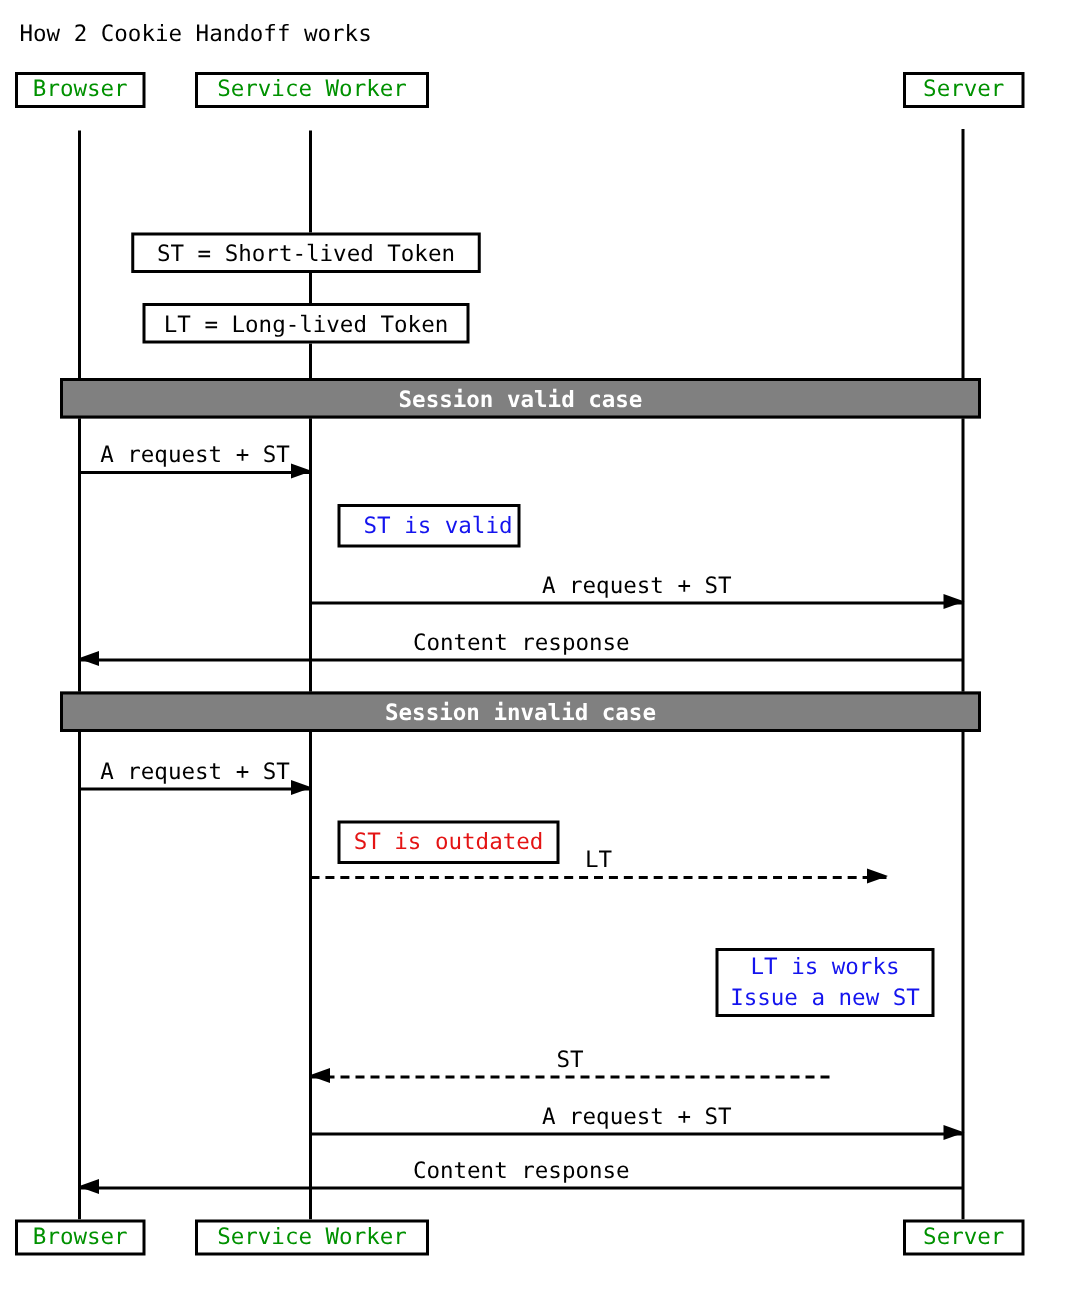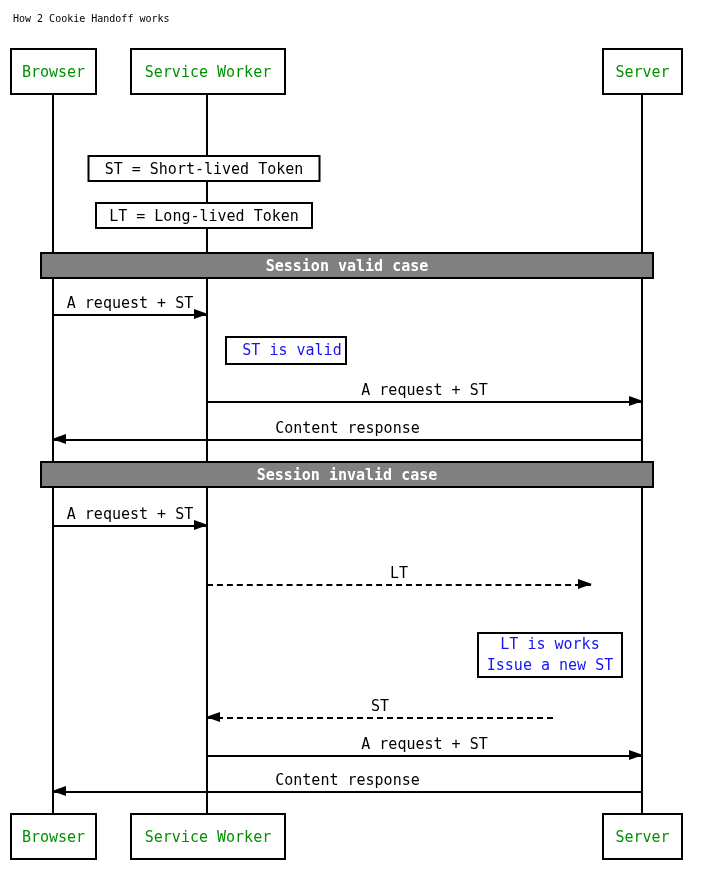--- a/index.html
+++ b/index.html
@@ -20,35 +20,34 @@
   .canvas{
     position:relative;
     width:710px;
     height:872px;
     background:#fff;
     overflow:hidden;
   }
   .title{
     position:absolute;
     left:13px;top:13px;
-    font-size:10px;
+    font-size:15px;
     white-space:nowrap;
   }
   .lifeline{
     position:absolute;
     width:2px;
     background:var(--line);
   }
   .actor-box{
     position:absolute;
-    height:47px;
-    border:2px solid var(--line);
-    background:#fff;
-    display:flex;
-    align-items:center;
+    height:24px;
+    border:2px solid var(--line);
+    background:#fff;
+    display:flex;
     justify-content:center;
     color:var(--actor-text);
     white-space:nowrap;
   }
   .def-note{
     position:absolute;
     height:27px;
     border:2px solid var(--line);
     background:#fff;
     display:flex;
@@ -177,20 +176,23 @@
 
   <div class="divider" style="top:461px;">
     <span>Session invalid case</span>
   </div>
 
   <div class="msg solid right" style="left:53px;top:505px;width:154px;">
     <span class="msg-label">A request + ST</span>
     <div class="msg-line"></div>
   </div>
 
+  <div class="status-note red" style="left:225px;top:547px;width:148px;height:29px;">
+    <span class="ln">ST is outdated</span>
+  </div>
 
   <div class="msg dashed right" style="left:207px;top:564px;width:384px;">
     <span class="msg-label">LT</span>
     <div class="msg-line"></div>
   </div>
 
   <div class="status-note blue" style="left:477px;top:632px;width:146px;height:46px;">
     <span class="ln">LT is works</span>
     <span class="ln">Issue a new ST</span>
   </div>

